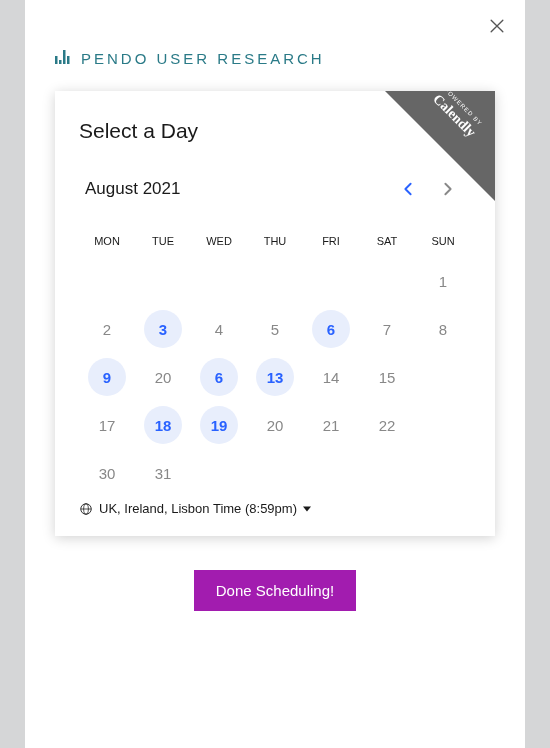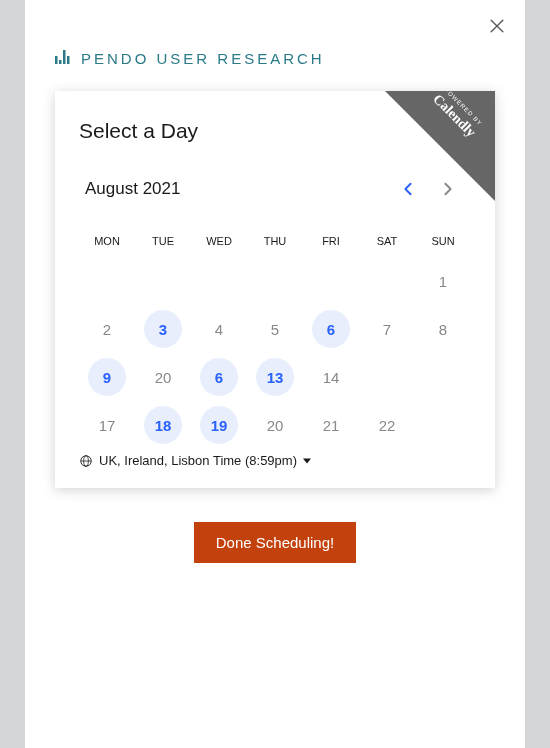--- a/index.html
+++ b/index.html
@@ -162,21 +162,21 @@
   font-size: 13px;
   color: #1a1a1a;
   margin-top: 0;
   cursor: pointer;
 }
 .globe-icon { width: 14px; height: 14px; }
 .caret-down { width: 8px; height: 8px; }
 .done-btn {
   display: block;
   margin: 34px auto 0 auto;
-  background: #c2410c;
+  background: #a21caf;
   color: #fff;
   border: none;
   padding: 12px 22px;
   font-size: 15px;
   font-weight: 500;
   cursor: pointer;
 }
 </style>
 </head>
 <body>
@@ -278,40 +278,56 @@
           </div>
           <div class="day-cell">
             <div class="day-btn day-available">6</div>
           </div>
           <div class="day-cell">
             <div class="day-btn day-available">13</div>
           </div>
           <div class="day-cell">
             <div class="day-btn day-unavailable">14</div>
           </div>
+          <div class="day-cell">
+            <div class="day-btn day-unavailable">15</div>
+          </div>
         </div>
         <div class="week">
           <div class="day-cell">
             <div class="day-btn day-unavailable">17</div>
           </div>
           <div class="day-cell">
             <div class="day-btn day-available">18</div>
           </div>
           <div class="day-cell">
             <div class="day-btn day-available">19</div>
           </div>
           <div class="day-cell">
             <div class="day-btn day-unavailable">20</div>
           </div>
           <div class="day-cell">
             <div class="day-btn day-unavailable">21</div>
           </div>
           <div class="day-cell">
             <div class="day-btn day-unavailable">22</div>
           </div>
+        </div>
+        <div class="week">
+          <div class="day-cell">
+            <div class="day-btn day-unavailable">30</div>
+          </div>
+          <div class="day-cell">
+            <div class="day-btn day-unavailable">31</div>
+          </div>
+          <div class="day-cell"></div>
+          <div class="day-cell"></div>
+          <div class="day-cell"></div>
+          <div class="day-cell"></div>
+          <div class="day-cell"></div>
         </div>
       </div>
 
     <div class="tz-row">
       <svg class="globe-icon" viewBox="0 0 24 24">
         <circle cx="12" cy="12" r="9" stroke="#1a1a1a" stroke-width="1.5" fill="none"></circle>
         <ellipse cx="12" cy="12" rx="4" ry="9" stroke="#1a1a1a" stroke-width="1.3" fill="none"></ellipse>
         <path d="M3 12 H21" stroke="#1a1a1a" stroke-width="1.3"></path>
       </svg>
       <span>UK, Ireland, Lisbon Time (8:59pm)</span>

